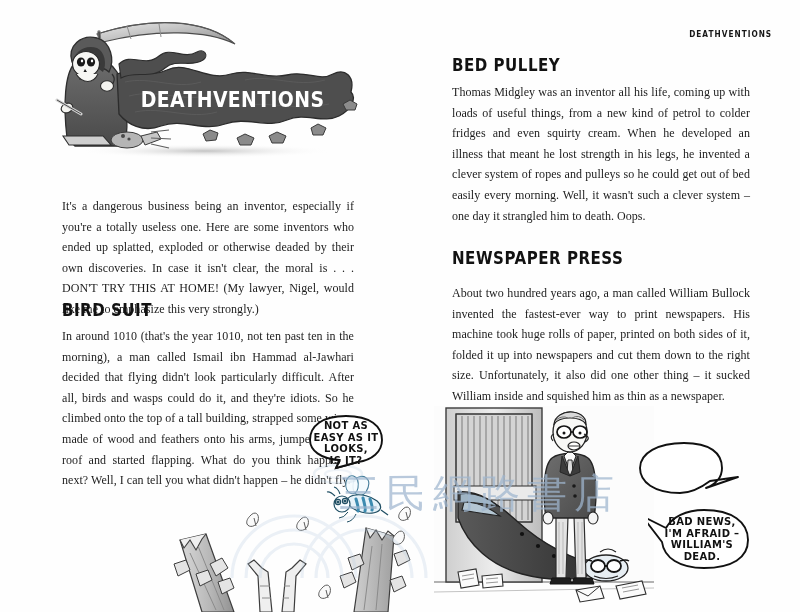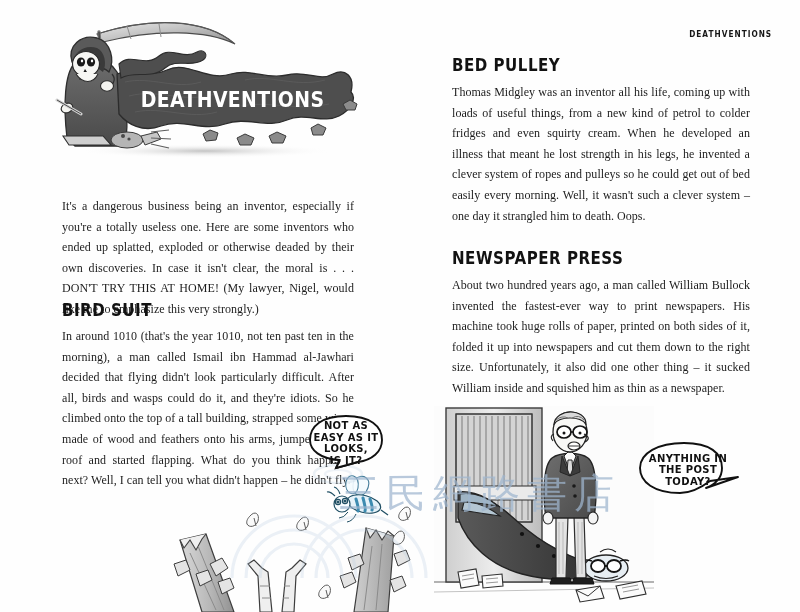--- a/index.html
+++ b/index.html
@@ -61,21 +61,21 @@
   }
 
   
   #intro-para   { position: absolute; left: 62px; top: 174px; width: 292px; margin-top: 22px; }
   #bird-head    { position: absolute; left: 62px; top: 300px; }
   #bird-para    { position: absolute; left: 62px; top: 326px; width: 292px; }
 
   #bed-head     { position: absolute; left: 452px; top: 55px; }
   #bed-para     { position: absolute; left: 452px; top: 82px; width: 298px; }
   #news-head    { position: absolute; left: 452px; top: 248px; }
-  #news-para    { position: absolute; left: 452px; top: 275px; width: 298px; }
+  #news-para    { position: absolute; left: 452px; top: 283px; width: 298px; }
 
   
   .wrapbox { width: 292px; }
 
   
   #banner-art {
     position: absolute;
     left: 55px;
     top: 12px;
     width: 345px;
@@ -493,19 +493,28 @@
 LOOKS,
 IS IT?</div>
   </div>
 
   <div id="bubble-post" class="bubble">
     <svg viewBox="0 0 104 58" width="104" height="58" xmlns="http://www.w3.org/2000/svg">
       <path d="M48 2 C 74 2, 86 12, 86 27 C 86 36, 80 43, 70 47
                L 102 36 L 74 40
                C 66 46, 56 52, 44 52 C 18 52, 4 41, 4 27 C 4 12, 22 2, 48 2 Z" fill="#ffffff" stroke="#111111" stroke-width="1.9" stroke-linejoin="round"></path>
     </svg>
-    <div class="bubble-txt" style="white-space:pre-line">ANYTHING IN
-THE POST
-TODAY?</div>
-  </div>
-
+  </div>
+
+  <div id="bubble-news" class="bubble">
+    <svg viewBox="0 0 108 66" width="108" height="66" xmlns="http://www.w3.org/2000/svg">
+      <path d="M56 4 C 84 4, 100 16, 100 34 C 100 52, 84 62, 56 62
+               C 32 62, 16 52, 14 36
+               L -6 10 L 18 22
+               C 24 11, 38 4, 56 4 Z" fill="#ffffff" stroke="#111111" stroke-width="1.9" stroke-linejoin="round"></path>
+    </svg>
+    <div class="bubble-txt" style="white-space:pre-line">BAD NEWS,
+I'M AFRAID –
+WILLIAM'S
+DEAD.</div>
+  </div>
 
 </div>
 
 </body></html>

